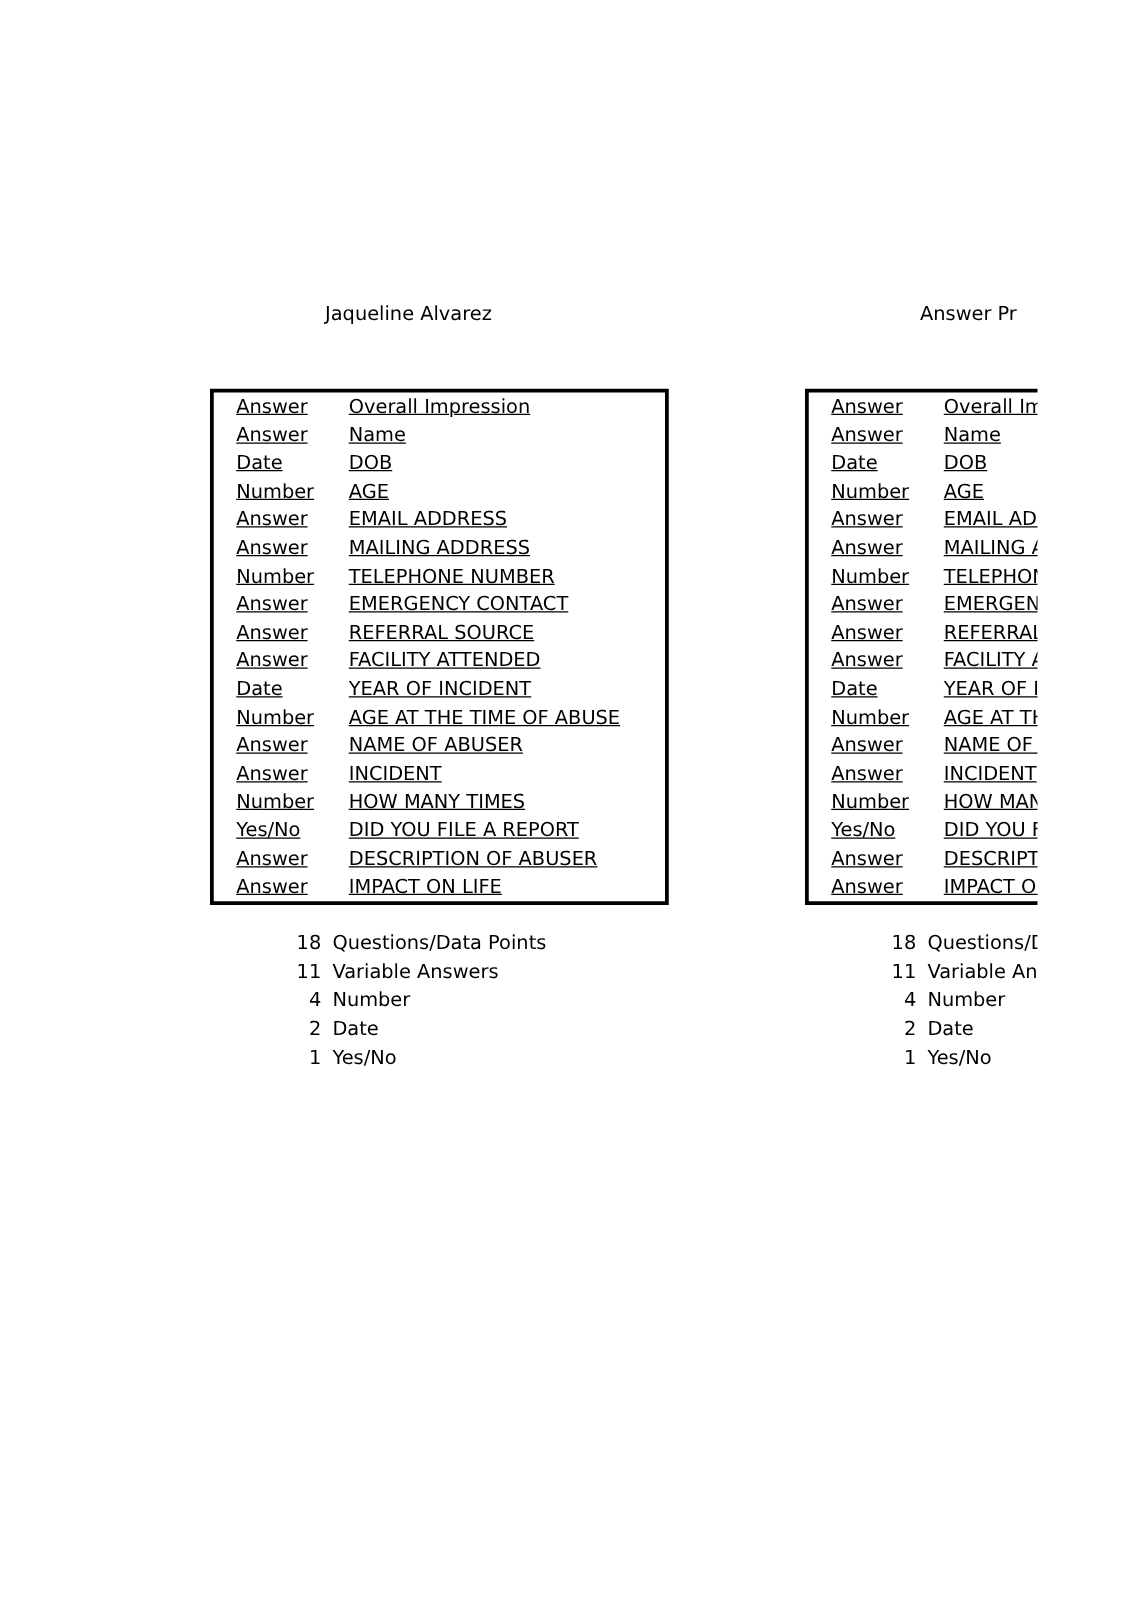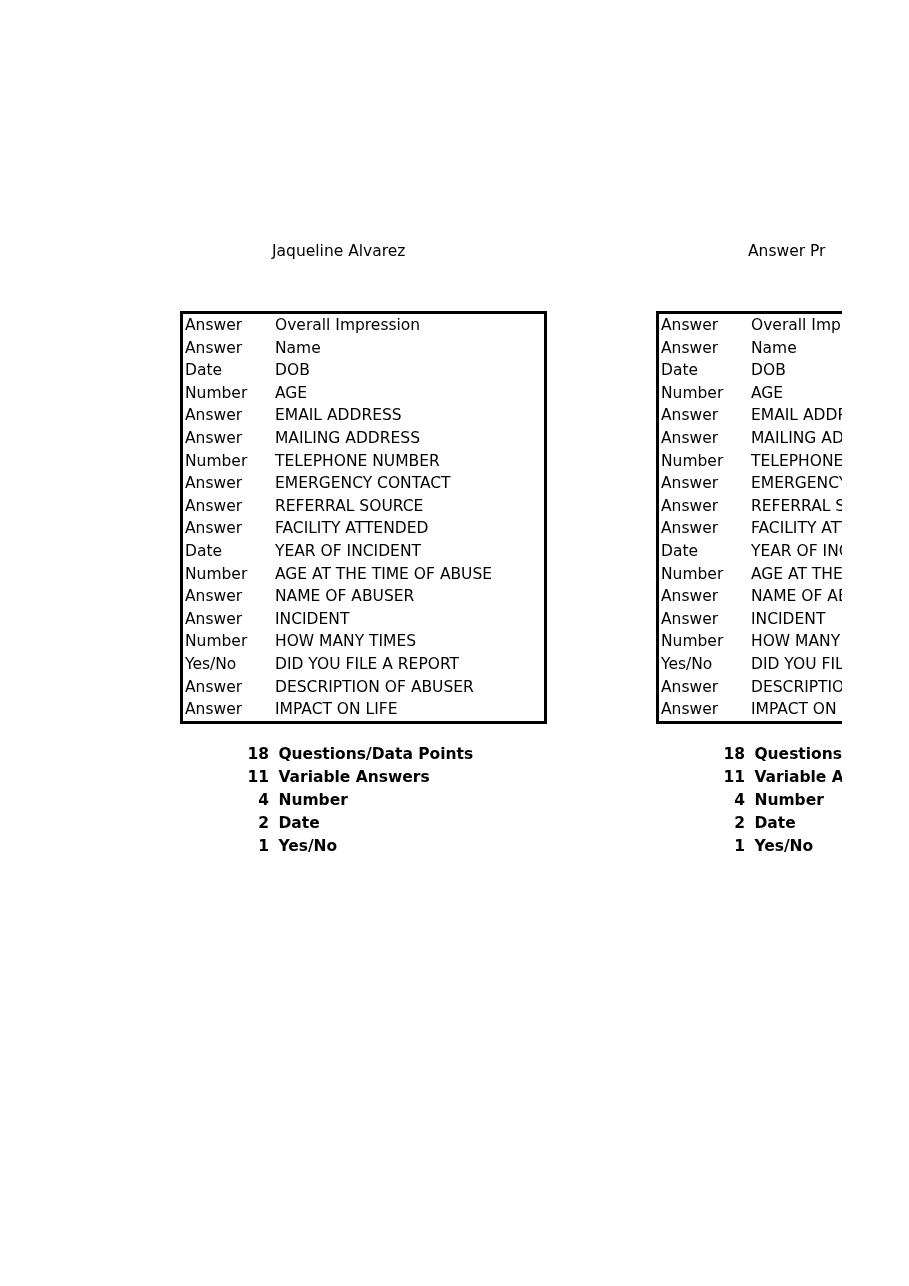--- a/index.html
+++ b/index.html
@@ -13,21 +13,21 @@
     height: 1286px;
     background: #ffffff;
     overflow: hidden;
     font-family: "DejaVu Sans", "Liberation Sans", sans-serif;
     font-size: 15.5px;
     color: #000000;
   }
   
   .clip {
     position: absolute;
-    left: 12px;
+    left: 0;
     top: 0;
     width: 830px;
     height: 1286px;
     overflow: hidden;
   }
   .report {
     position: absolute;
     top: 240px;
     width: 480px;
     height: 640px;
@@ -50,37 +50,37 @@
     width: 367px;
     height: 413px;
     box-sizing: border-box;
     border: 3px solid #000000;
     overflow: hidden;
   }
   .qrow {
     display: flex;
     height: 22.6px;
     line-height: 22.6px;
-    padding-left: 2px;
-    white-space: nowrap;
+    padding-left: 18px;
+    white-space: nowrap;
+    text-decoration: underline;
   }
   .qrow .qtype {
     flex: none;
     width: 90px;
   }
   .qrow .qlabel {
     flex: none;
     white-space: nowrap;
   }
   .summary {
     position: absolute;
     left: 0;
     top: 503px;
     white-space: nowrap;
-    font-weight: bold;
   }
   .sline {
     height: 23px;
     line-height: 23px;
     white-space: nowrap;
   }
   .sline .snum {
     display: inline-block;
     width: 89px;
     text-align: right;

